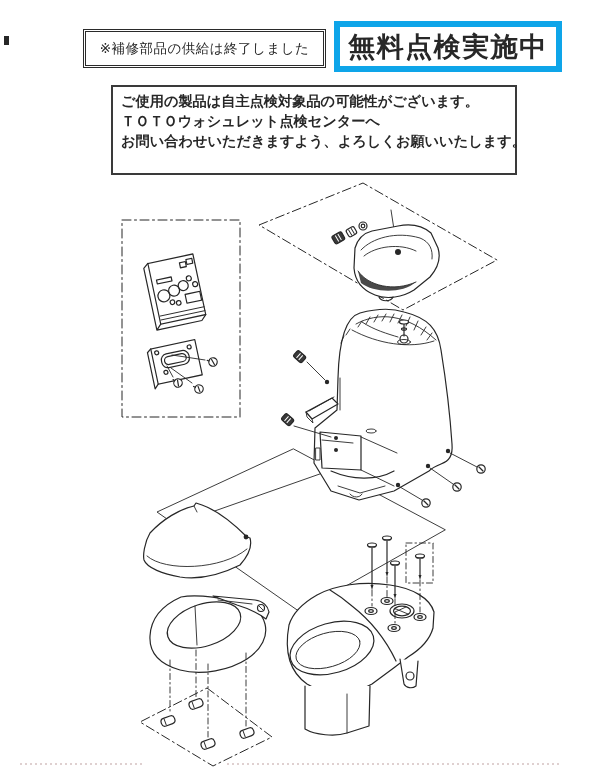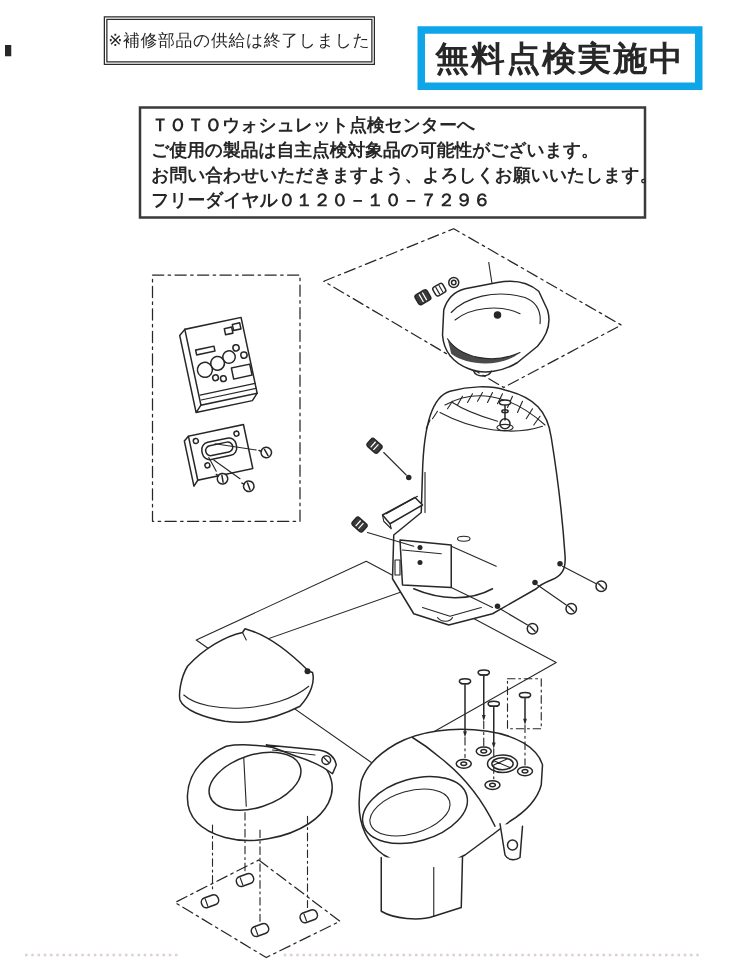--- a/index.html
+++ b/index.html
@@ -8,21 +8,21 @@
     --artifact:#dfd0d0;
     --bg:#ffffff;
   }
   html,body{margin:0;padding:0;}
   body{
     width:600px;height:768px;position:relative;background:var(--bg);
     font-family:"DejaVu Sans","Liberation Sans",sans-serif;color:var(--ink);
     overflow:hidden;
   }
   .box{position:absolute;box-sizing:border-box;display:flex;align-items:center;justify-content:center;}
-  #notice-box{left:83px;top:13px;width:217px;height:39px;border:3px double #2a2a2a;
+  #notice-box{left:83px;top:29px;width:243px;height:39px;border:3px double #2a2a2a;
     font-size:13.5px;font-weight:500;letter-spacing:.5px;white-space:nowrap;text-align:center;}
   #banner-box{left:334px;top:21px;width:228px;height:51px;border:6px solid #0ea5e9;
     font-size:27px;font-weight:800;letter-spacing:1.5px;white-space:nowrap;}
   #info-box{left:111px;top:85px;width:406px;height:90px;border:2px solid #3a3a3a;
     display:block;padding:4px 8px;font-size:14.2px;line-height:20px;font-weight:600;}
   #info-box div{white-space:nowrap;}
   svg{position:absolute;left:0;top:0;}
   .ln{stroke:var(--ink);fill:none;stroke-width:1.2;stroke-linecap:round;stroke-linejoin:round;}
   .w{fill:#fff;}
   .thin{stroke-width:.9;}
@@ -38,24 +38,23 @@
 
 <div class="box" id="notice-box">
   <span>※補修部品の供給は終了しました</span>
 </div>
 
 <div class="box" id="banner-box">
   <span>無料点検実施中</span>
 </div>
 
 <div class="box" id="info-box">
+  <div>ご使用の製品は自主点検対象品の可能性がございます。</div>
   <div>ＴＯＴＯウォシュレット点検センターへ</div>
-  <div>ご使用の製品は自主点検対象品の可能性がございます。</div>
   <div>お問い合わせいただきますよう、よろしくお願いいたします。</div>
-  <div>フリーダイヤル０１２０－１０－７２９６</div>
 </div>
 
 <svg width="600" height="768" viewBox="0 0 600 768">
 
   <rect x="4" y="36" width="5" height="9" class="ink"></rect>
 
   <rect x="122" y="220" width="118" height="197" class="ln cl"></rect>
 
   <polygon points="259,225 363,183 497,260 403,310" class="ln cl"></polygon>
 

